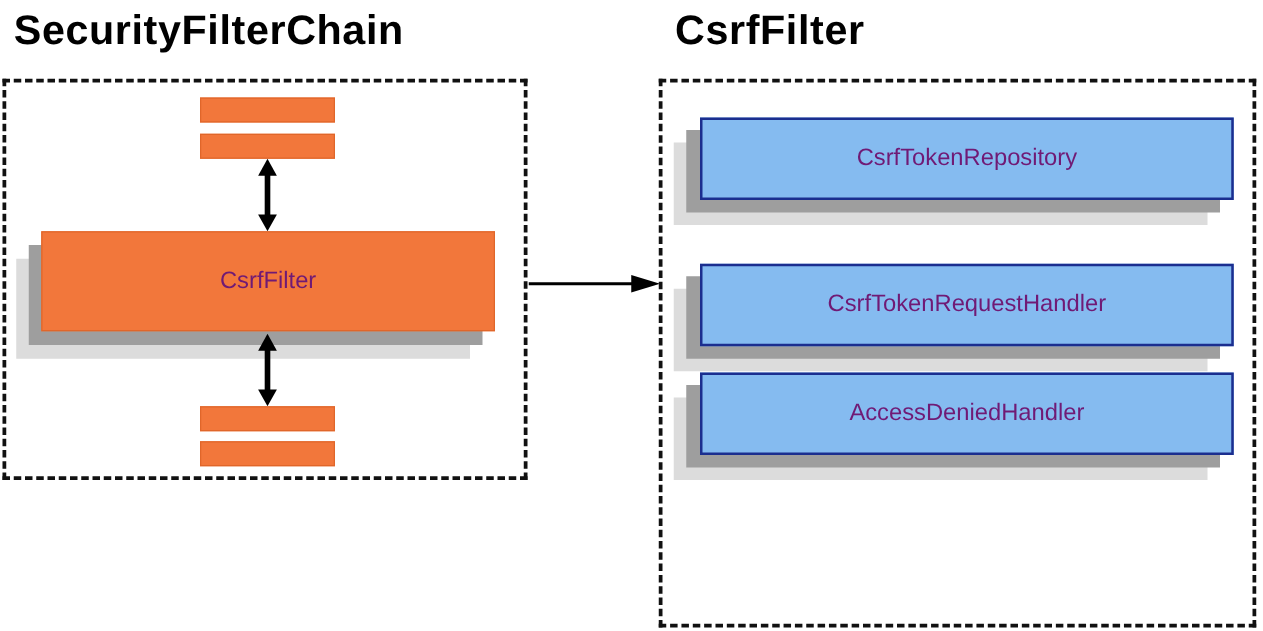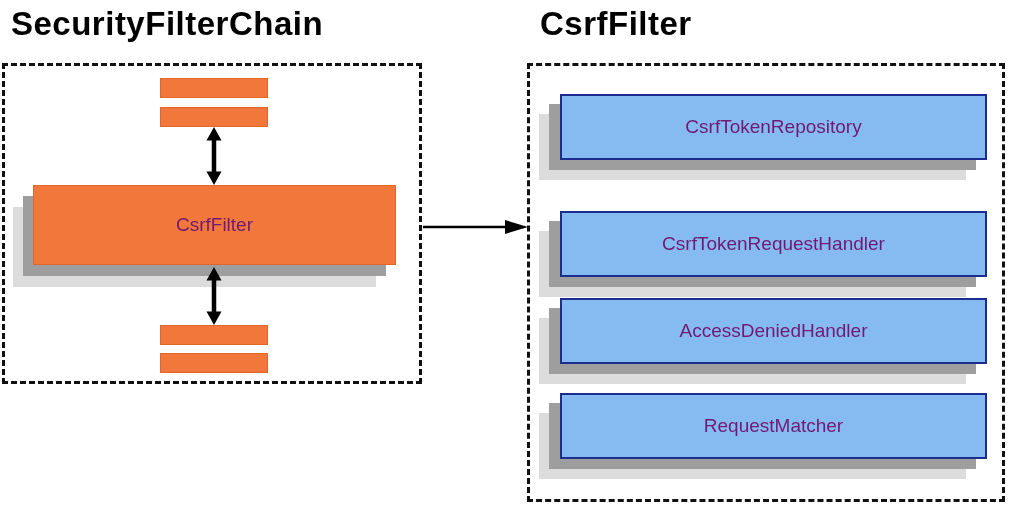--- a/index.html
+++ b/index.html
@@ -128,17 +128,14 @@
   </div>
 
   <div class="blue-box" style="top:211px;">
     <span class="box-label">CsrfTokenRequestHandler</span>
   </div>
 
   <div class="blue-box" style="top:298px;">
     <span class="box-label">AccessDeniedHandler</span>
   </div>
 
-  <div class="blue-box" style="top:393px;">
-    <span class="box-label">RequestMatcher</span>
-  </div>
 
 </div>
 
 </body></html>

